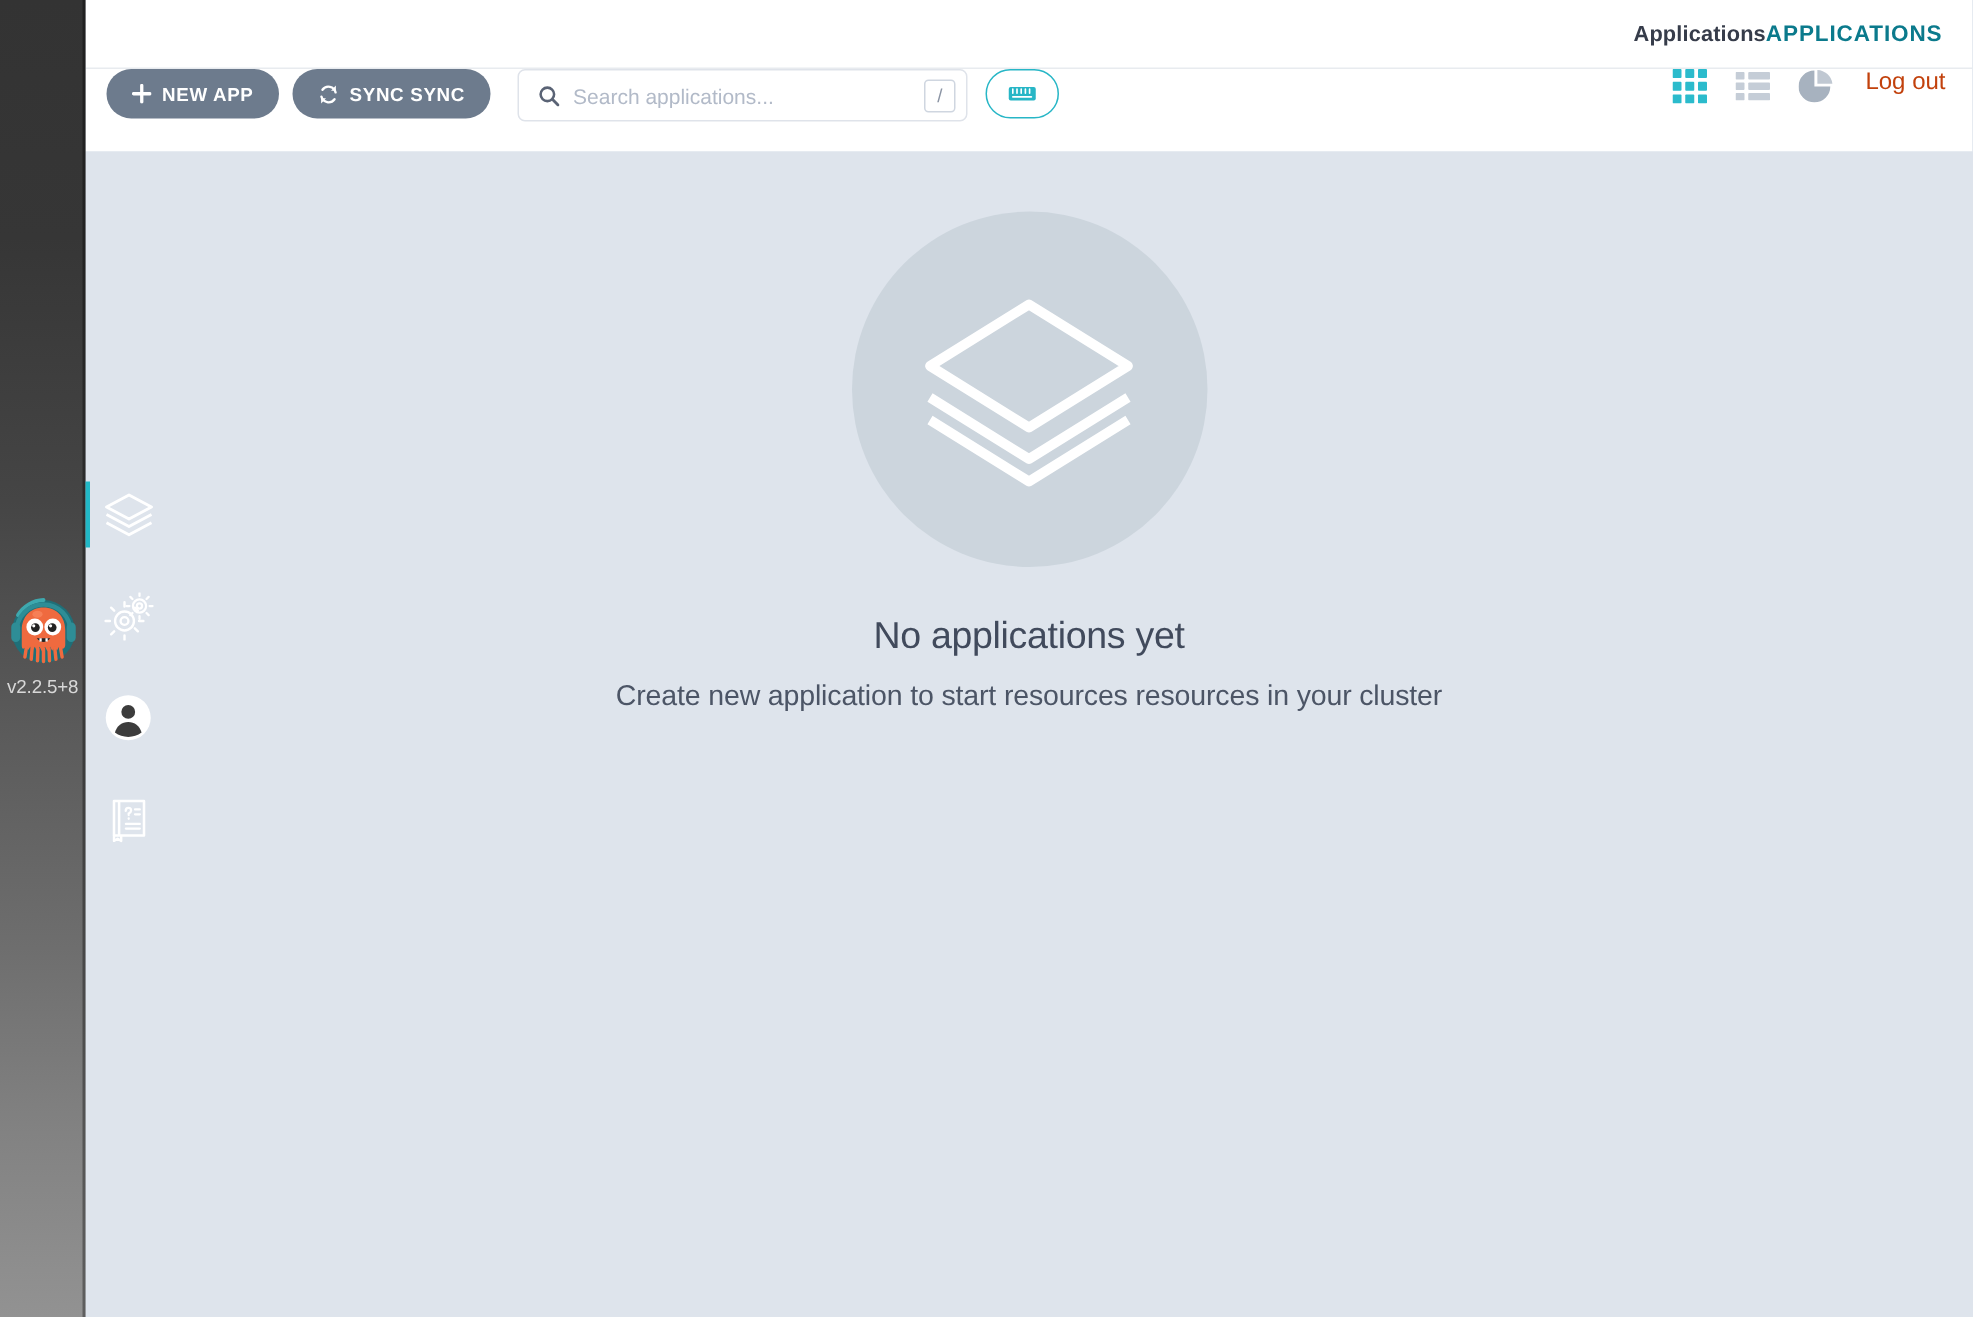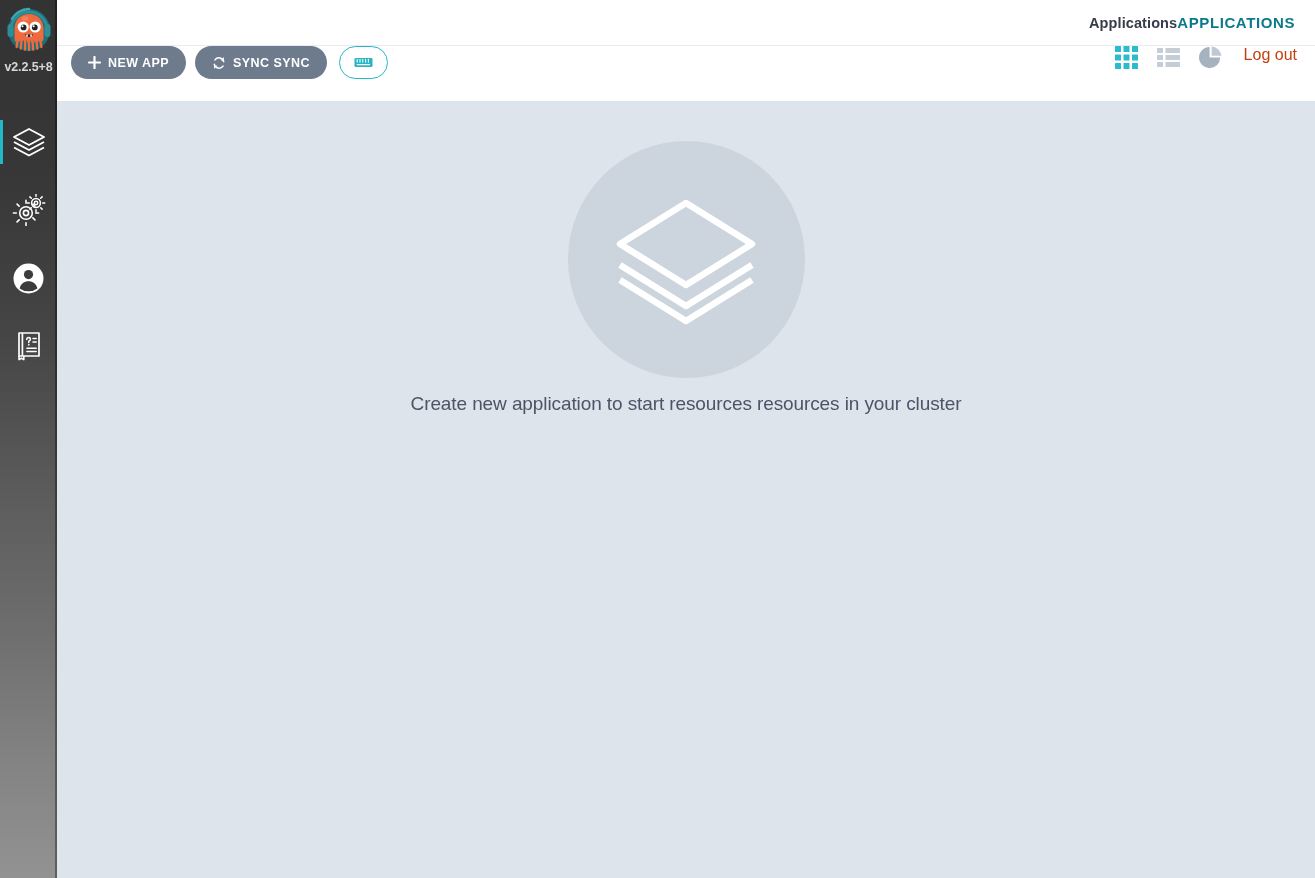--- a/index.html
+++ b/index.html
@@ -28,24 +28,23 @@
     height: 878px;
     background: linear-gradient(180deg,
         #333333 0%,
         #363636 18%,
         #454545 38%,
         #5a5a5a 55%,
         #6e6e6e 72%,
         #828282 86%,
         #929292 100%);
     display: flex;
-    flex-direction: column;
+    flex-direction: row;
     align-items: center;
     z-index: 5;
-    font-weight: bold;
   }
   .sidebar::after {
     content: "";
     position: absolute;
     top: 0; right: 0;
     width: 2px; height: 100%;
     background: rgba(0,0,0,0.35);
   }
 
   .brand {
@@ -431,20 +430,28 @@
           <g fill="none" stroke="#ffffff" stroke-width="1.8" stroke-linecap="round">
             <path d="M2.6 9.6 A5.6 5.6 0 0 0 12.6 11.6"></path>
             <path d="M13.4 6.4 A5.6 5.6 0 0 0 3.4 4.4"></path>
           </g>
           <path d="M13.6 1.2 L13.6 5.2 L9.9 5.2 Z" fill="#ffffff"></path>
           <path d="M2.4 14.8 L2.4 10.8 L6.1 10.8 Z" fill="#ffffff"></path>
         </svg>
         <span>SYNC SYNC</span>
       </button>
 
+      <div class="search-wrap">
+        <svg class="search-icon" width="14" height="14" viewBox="0 0 14 14">
+          <circle cx="5.9" cy="5.9" r="4.5" fill="none" stroke="#5a6375" stroke-width="1.7"></circle>
+          <path d="M9.4 9.4 L13 13" stroke="#5a6375" stroke-width="1.9" stroke-linecap="round"></path>
+        </svg>
+        <input class="search-input" type="text" placeholder="Search applications..." style="">
+        <span class="kbd-badge">/</span>
+      </div>
 
       <button class="kbd-button">
         <svg width="19" height="13" viewBox="0 0 19 13">
           <rect x="0.5" y="2" width="18" height="9" rx="1.3" fill="#27b6c6"></rect>
           <g stroke="#ffffff" stroke-width="1.1" stroke-linecap="round">
             <path d="M3.2 3.4 L3.2 6.1 M6 3.4 L6 6.1 M8.8 3.4 L8.8 6.1 M11.6 3.4 L11.6 6.1 M14.4 3.4 L14.4 6.1"></path>
             <path d="M3.2 8.6 L15.6 8.6"></path>
           </g>
         </svg>
       </button>
@@ -499,18 +506,19 @@
         <div class="empty-circle">
           <svg width="152" height="130" viewBox="0 0 152 130">
             <g fill="none" stroke="#ffffff" stroke-width="6.5" stroke-linejoin="round">
               <path d="M76 8 L142 49 L76 90 L10 49 Z"></path>
               <path d="M10 70 L76 111 L142 70"></path>
               <path d="M10 85 L76 126 L142 85"></path>
             </g>
           </svg>
         </div>
 
+        <div class="empty-title">No applications yet</div>
         <div class="empty-subtitle">Create new application to start resources resources in your cluster</div>
       </div>
     </div>
 
   </div>
 </div>
 
 </body></html>

